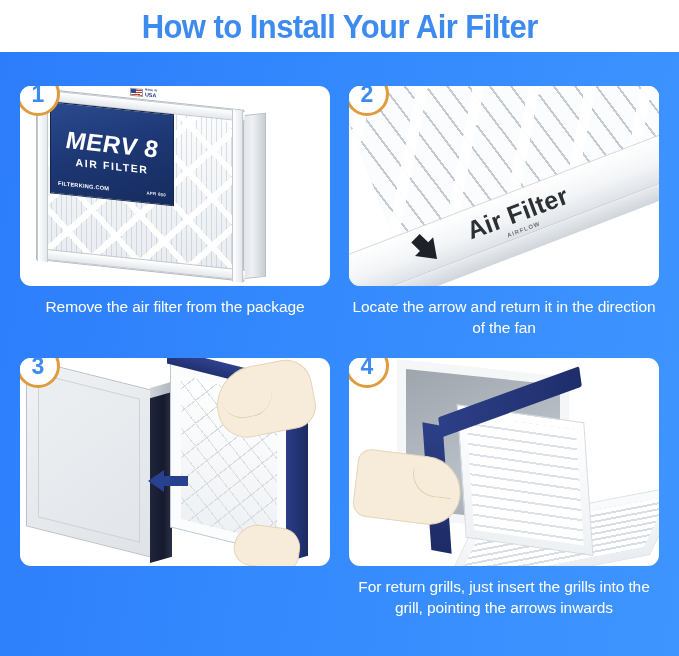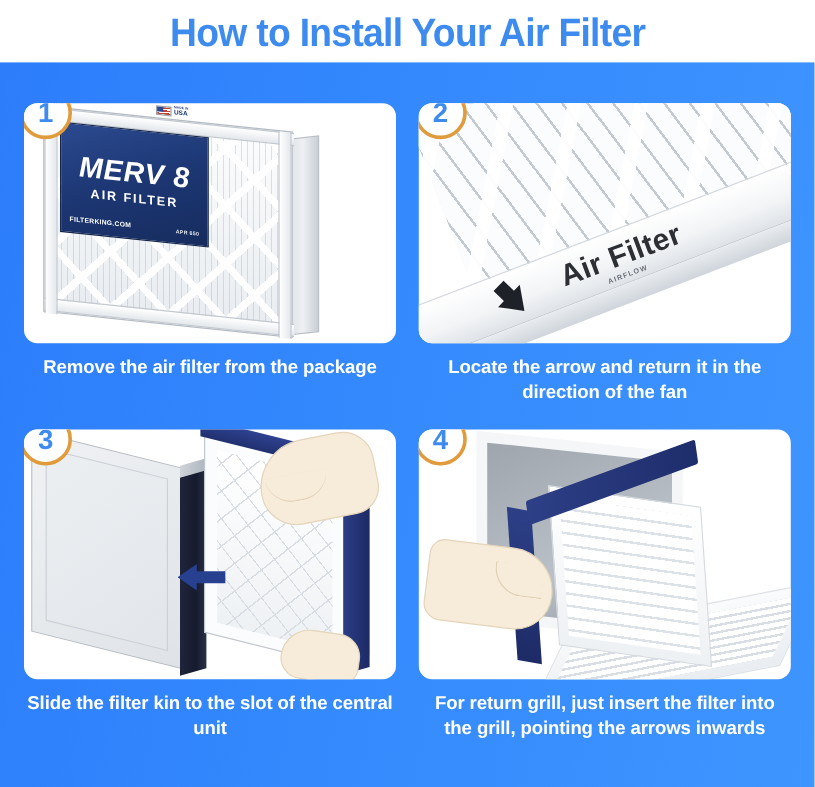--- a/index.html
+++ b/index.html
@@ -102,21 +102,21 @@
     line-height: 1;
   }
 
   .caption {
     width: 310px;
     margin-top: 11px;
     text-align: center;
     color: #ffffff;
     font-family: "Liberation Sans", sans-serif;
     font-size: 15.5px;
-    font-weight: bold;
+    font-weight: normal;
     line-height: 1.33;
     letter-spacing: -0.1px;
   }
 
   
   .scene {
     position: absolute;
     inset: 0;
     overflow: hidden;
   }
@@ -709,21 +709,20 @@
               <div class="p3-f-top"></div>
             </div>
 
             <div class="p3-hand"></div>
             <div class="p3-hand2"></div>
           </div>
           <div class="badge">
             <span>3</span>
           </div>
         </div>
-        <div class="caption">Slide the filter kin to the slot of the central unit</div>
       </div>
 
       <div class="step step-4">
         <div class="card">
           <div class="scene">
             <div class="p4-ceiling">
               <div class="p4-cavity"></div>
             </div>
             <div class="p4-bottom">
               <div class="p4-bottom-grill"></div>
@@ -737,18 +736,18 @@
               <svg width="22" height="12" viewBox="0 0 22 12">
                 <path d="M2 6 L10 1 L10 4 L20 4 L20 8 L10 8 L10 11 Z" fill="#ffffff"></path>
               </svg>
             </div>
             <div class="p4-hand"></div>
           </div>
           <div class="badge">
             <span>4</span>
           </div>
         </div>
-        <div class="caption">For return grill, just insert the filter into the grill, pointing the arrows inwards</div>
+        <div class="caption">For return grills, just insert the grills into the grill, pointing the arrows inwards</div>
       </div>
 
     </div>
   </div>
 </div>
 
 </body></html>

